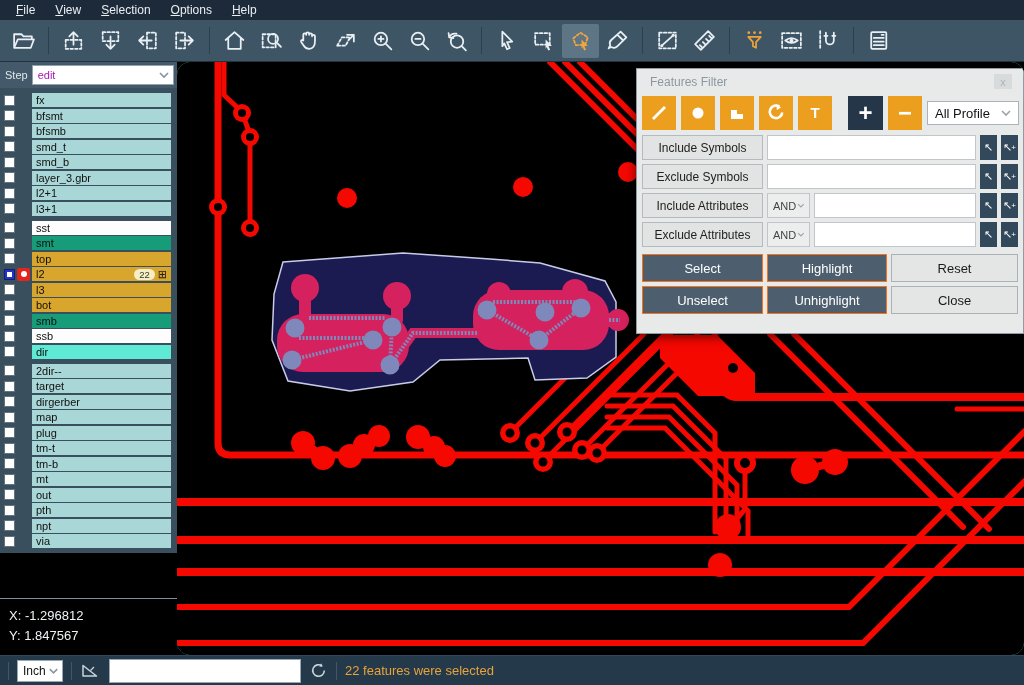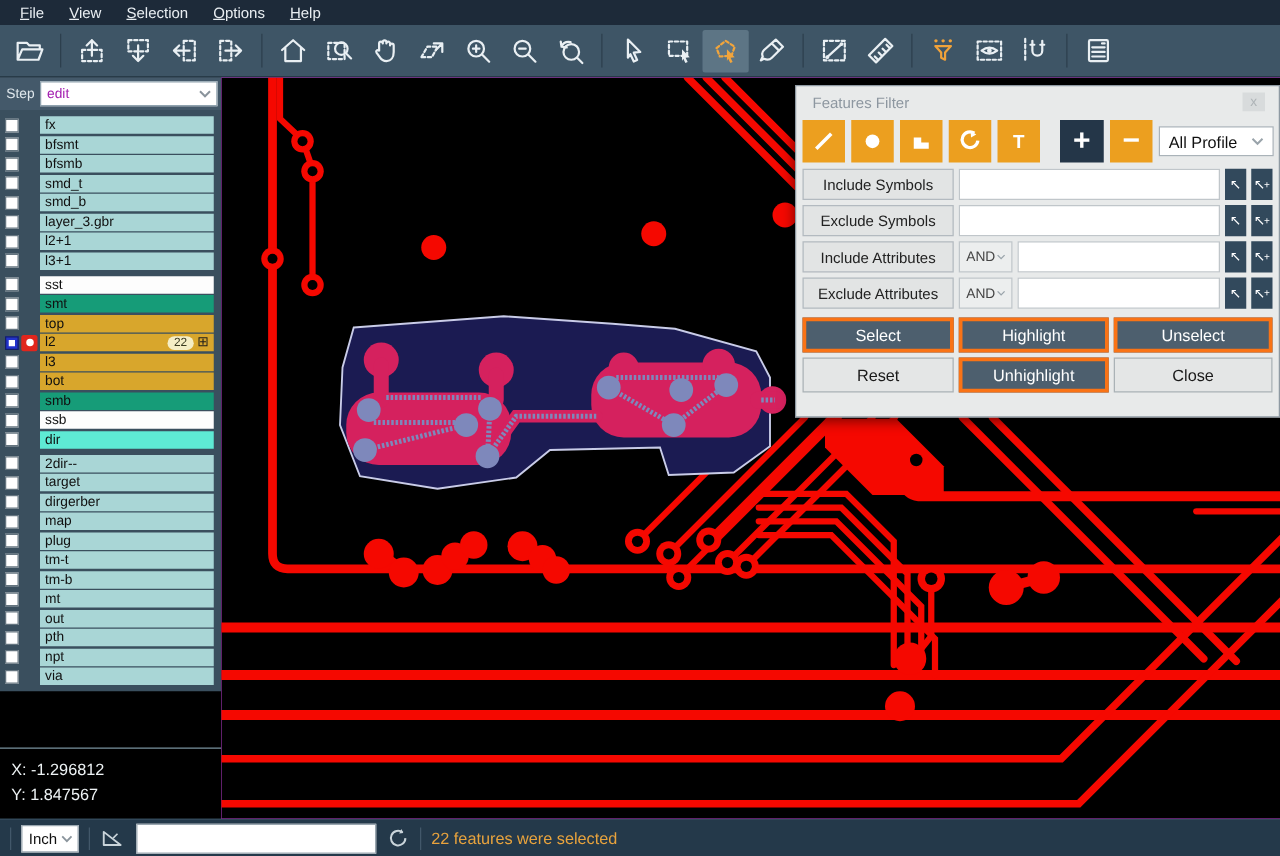--- a/index.html
+++ b/index.html
@@ -45,42 +45,42 @@
   .c-white { background:#fdfdfd; }
   .c-green { background:#169c78; }
   .c-amber { background:#d8a62c;text-align:right; }
   .c-gray  { background:#5eead4; }
   .badge { margin-left:auto; background:#f5eec6; border-radius:7px; font-size:9.5px; padding:0 5px; height:11px; line-height:11px; color:#3a3a20; flex:none; }
   .gridic { font-size:11px; color:#1c1c1c; margin-left:3px; line-height:11px; flex:none; }
   .panel-filler { flex:1; background:#000000; display:flex; flex-direction:column; justify-content:flex-end; }
   .xy { border-top:1px solid #79929e; padding:7px 9px 9px; color:#eef3f5; font-size:13px; line-height:20px; }
 
   
-  .canvas-wrap { flex:1; position:relative; background:#d946ef; overflow:hidden; }
+  .canvas-wrap { flex:1; position:relative; background:#5eead4; overflow:hidden;border-radius:13px; }
   .canvas-wrap > svg { position:absolute; left:0; top:0; }
 
   
   .dialog { position:absolute; top:6px; right:0; width:388px; height:266px; background:#e8eaea; border:1px solid #8f9aa3; box-shadow:0 3px 10px rgba(0,0,0,.55); display:flex; flex-direction:column; }
   .dlg-title { height:25px; display:flex; align-items:center; padding:0 11px 0 13px; flex:none; }
   .dlg-title-text { color:#8d97a0; font-size:12px; }
   .dlg-close { margin-left:auto; width:18px; height:15px; background:#d8dbdc; color:#aeb4b7; font-size:11px; display:flex; align-items:center; justify-content:center; }
   .dlg-toolrow { display:flex; align-items:center; padding:2px 6px 5px 5px; gap:5px; flex:none; }
   .tool-sq { width:34px; height:34px; background:#ec9f1f; display:flex; align-items:center; justify-content:center; flex:none; }
   .plus-sq { width:35px; height:34px; background:#243648; color:#fff; font-size:24px; font-weight:bold; display:flex; align-items:center; justify-content:center; margin-left:11px; flex:none; }
   .minus-sq { width:34px; height:34px; background:#ec9f1f; color:#fff; font-size:24px; font-weight:bold; display:flex; align-items:center; justify-content:center; flex:none; }
   .profile-select { margin-left:auto; width:92px; height:24px; background:#fff; border:1px solid #aab3b9; display:flex; align-items:center; justify-content:space-between; padding:0 5px 0 7px; font-size:13px; color:#111; flex:none; }
   .filter-row { display:flex; align-items:center; margin:0 5px 4px 5px; gap:4px; height:25px; flex:none; }
   .fr-label { width:121px; height:25px; background:#e2e4e4; border:1px solid #b3bac0; display:flex; align-items:center; justify-content:center; font-size:12px; color:#222; flex:none; }
   .fr-and { width:43px; height:25px; background:#eceeee; border:1px solid #c0c6ca; display:flex; align-items:center; justify-content:space-between; padding:0 3px 0 5px; font-size:11px; color:#444; flex:none; }
   .fr-input { flex:1; height:25px; background:#fff; border:1px solid #c0c6ca; font-size:12px; padding:0 4px; font-family:"Liberation Sans",sans-serif; min-width:0; }
   .fr-btn { width:17px; height:25px; background:#32495c; color:#fff; display:flex; align-items:center; justify-content:center; font-size:11px; flex:none; }
   .fr-btn sup { font-size:8px; margin-left:-1px; }
   .action-grid { display:grid; grid-template-columns:121px 120px 1fr; gap:4px; margin:3px 5px; }
   .act { height:28px; display:flex; align-items:center; justify-content:center; font-size:13px; }
-  .act.dark { background:#4d5f6e; color:#fff; border:3px solid #f97316; }
+  .act.dark { background:#4d5f6e; color:#fff; border:1px solid #f97316; }
   .act.light { background:#e4e6e6; color:#1a1a1a; border:1px solid #aab2b6; }
 
   
   .statusbar { height:30px; background:#24394a; display:flex; align-items:center; padding:0 8px; gap:8px; flex:none; border-top:1px solid #32485a; }
   .sb-sep { width:1px; height:18px; background:#42586a; flex:none; }
   .units-select { width:46px; height:22px; background:#fff; border:1px solid #9aa7b0; display:flex; align-items:center; justify-content:space-between; padding:0 2px 0 5px; font-size:12px; color:#111; flex:none; }
   .sb-input { width:192px; height:24px; background:#fff; border:1px solid #9aa7b0; font-size:12px; padding:0 5px; font-family:"Liberation Sans",sans-serif; }
   .sb-msg { color:#e8a33d; font-size:13px; }
 </style>
 </head>
@@ -673,22 +673,22 @@
                 </svg>
               </div>
               <input class="fr-input" style="">
               <div class="fr-btn">↖</div>
               <div class="fr-btn">↖<sup>+</sup></div>
             </div>
           </div>
         <div class="action-grid">
             <div class="act dark">Select</div>
             <div class="act dark">Highlight</div>
+            <div class="act light">Reset</div>
             <div class="act dark">Unselect</div>
-            <div class="act light">Reset</div>
             <div class="act dark">Unhighlight</div>
             <div class="act light">Close</div>
           </div>
       </div>
     </div>
   </div>
 
   <div class="statusbar">
     <div class="sb-sep"></div>
     <div class="units-select">

